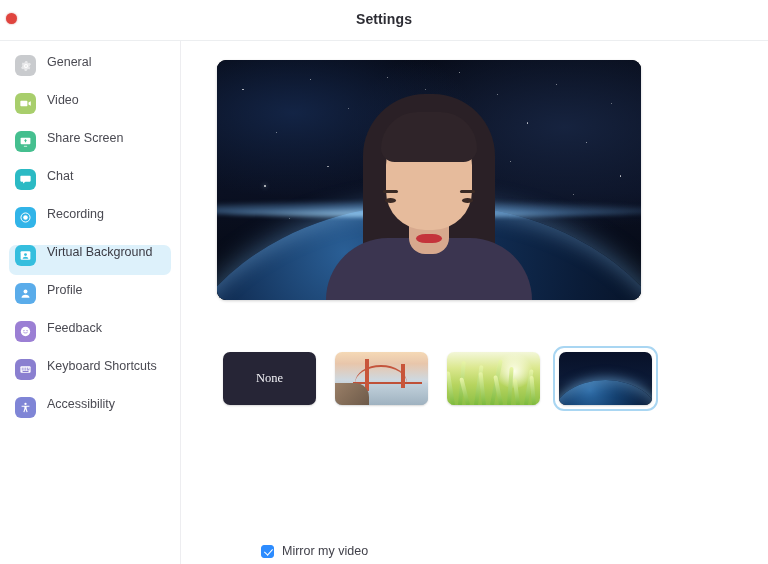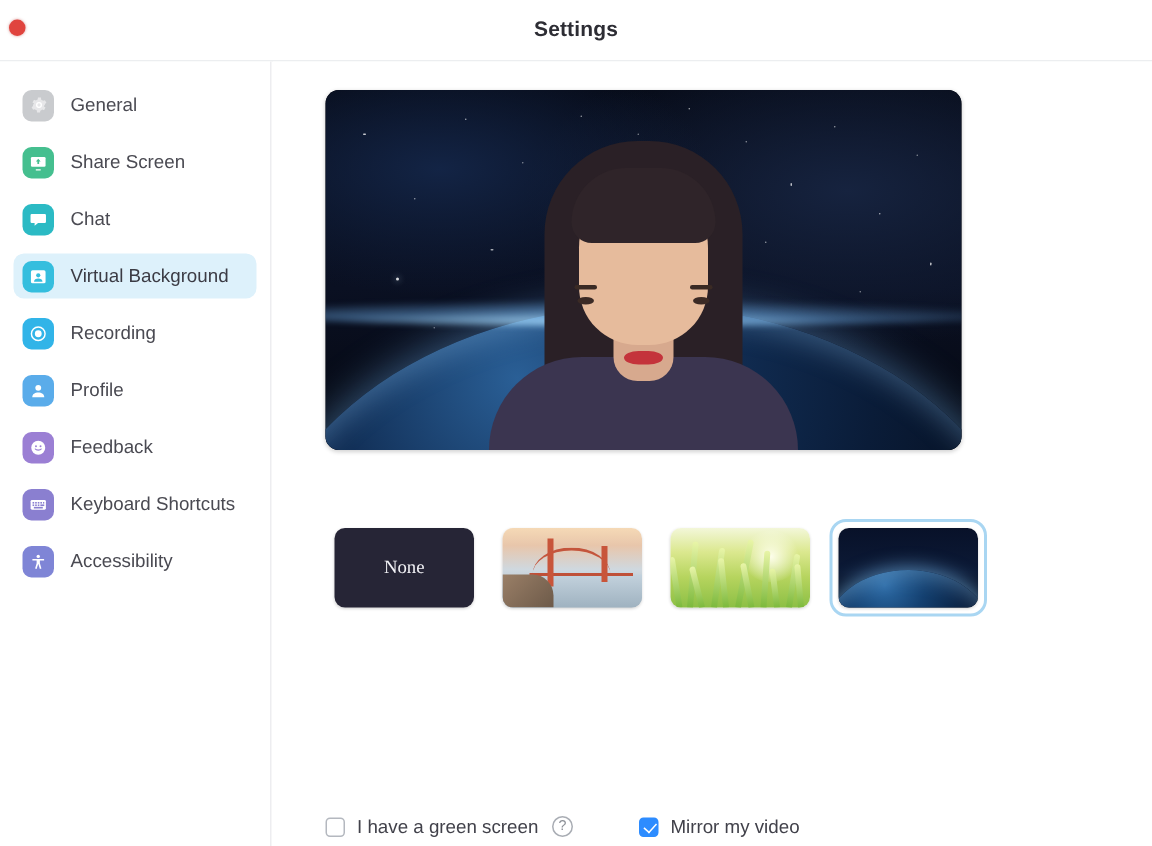--- a/index.html
+++ b/index.html
@@ -27,21 +27,21 @@
     letter-spacing: .1px;
   }
 
   
   .sidebar {
     position: absolute; left: 0; top: 41px; width: 181px; height: 523px;
     background: #ffffff; border-right: 1px solid #ededf0;
     padding-top: 14px;
   }
   .side-item {
-    position: relative; display: flex; align-items: center;
+    position: relative; display: flex; 
     height: 30px; margin: 0 9px 8px 9px; padding-left: 6px;
     border-radius: 7px; cursor: default;
   }
   .side-item.active { background: #ddf1fb; }
   .ico {
     width: 21px; height: 21px; border-radius: 6px; flex: 0 0 21px;
     display: flex; align-items: center; justify-content: center;
     color: #ffffff;
   }
   .ico svg { display: block; }
@@ -181,61 +181,69 @@
     <div class="side-item">
       <div class="ico" style="background:#c9cbce">
         <svg width="12" height="12" viewBox="0 0 24 24" fill="#fff">
             <path d="M12 8a4 4 0 100 8 4 4 0 000-8zm0 6.2A2.2 2.2 0 1112 9.8a2.2 2.2 0 010 4.4z"></path>
             <path d="M20 12c0-.5-.05-1-.14-1.47l2.04-1.5-2-3.46-2.4.9a7.9 7.9 0 00-2.54-1.47L14.6 2h-4l-.36 2.5A7.9 7.9 0 007.7 6l-2.4-.9-2 3.46 2.04 1.5A8.3 8.3 0 004 12c0 .5.05 1 .14 1.47l-2.04 1.5 2 3.46 2.4-.9c.76.63 1.62 1.13 2.54 1.47L9.4 22h4l.36-2.5a7.9 7.9 0 002.54-1.47l2.4.9 2-3.46-2.04-1.5c.09-.47.14-.97.14-1.47z" opacity=".55"></path>
           </svg>
       </div>
       <div class="side-label">General</div>
     </div>
 
+    <div class="side-item">
+      <div class="ico" style="background:#a8ce6c">
+        <svg width="13" height="13" viewBox="0 0 24 24" fill="#fff">
+            <path d="M4 7h10a1.5 1.5 0 011.5 1.5v7A1.5 1.5 0 0114 17H4a1.5 1.5 0 01-1.5-1.5v-7A1.5 1.5 0 014 7zm13.5 3.2l3.3-2.1a.6.6 0 01.95.5v6.8a.6.6 0 01-.95.5l-3.3-2.1z"></path>
+          </svg>
+      </div>
+      <div class="side-label">Video</div>
+    </div>
 
 
     <div class="side-item">
       <div class="ico" style="background:#45bf8f">
         <svg width="13" height="13" viewBox="0 0 24 24" fill="#fff">
             <rect x="3" y="5" width="18" height="12" rx="1.6"></rect>
             <path d="M9 20h6v1.4H9z"></path>
             <path d="M12 7.2l3 3.2h-1.9v3h-2.2v-3H9z" fill="#45bf8f"></path>
           </svg>
       </div>
       <div class="side-label">Share Screen</div>
     </div>
 
     <div class="side-item">
       <div class="ico" style="background:#2bbac4">
         <svg width="13" height="13" viewBox="0 0 24 24" fill="#fff">
             <path d="M4 5h16a1.5 1.5 0 011.5 1.5v8A1.5 1.5 0 0120 16h-8.2l-4.3 3.4V16H4a1.5 1.5 0 01-1.5-1.5v-8A1.5 1.5 0 014 5z"></path>
           </svg>
       </div>
       <div class="side-label">Chat</div>
-    </div>
-
-    <div class="side-item active">
-      <div class="ico" style="background:#35bede">
-        <svg width="13" height="13" viewBox="0 0 24 24" fill="#fff">
-            <rect x="3" y="4" width="18" height="16" rx="2"></rect>
-            <circle cx="12" cy="10.3" r="2.6" fill="#35bede"></circle>
-            <path d="M6.8 18.2c0-2.6 2.3-4 5.2-4s5.2 1.4 5.2 4z" fill="#35bede"></path>
-          </svg>
-      </div>
-      <div class="side-label">Virtual Background</div>
     </div>
 
     <div class="side-item">
       <div class="ico" style="background:#31b4e8">
         <svg width="13" height="13" viewBox="0 0 24 24">
             <circle cx="12" cy="12" r="8.4" fill="none" stroke="#fff" stroke-width="1.8"></circle>
             <circle cx="12" cy="12" r="4.2" fill="#fff"></circle>
           </svg>
       </div>
       <div class="side-label">Recording</div>
+    </div>
+
+    <div class="side-item active">
+      <div class="ico" style="background:#35bede">
+        <svg width="13" height="13" viewBox="0 0 24 24" fill="#fff">
+            <rect x="3" y="4" width="18" height="16" rx="2"></rect>
+            <circle cx="12" cy="10.3" r="2.6" fill="#35bede"></circle>
+            <path d="M6.8 18.2c0-2.6 2.3-4 5.2-4s5.2 1.4 5.2 4z" fill="#35bede"></path>
+          </svg>
+      </div>
+      <div class="side-label">Virtual Background</div>
     </div>
 
     <div class="side-item">
       <div class="ico" style="background:#5aacea">
         <svg width="13" height="13" viewBox="0 0 24 24" fill="#fff">
             <circle cx="12" cy="8.4" r="3.6"></circle>
             <path d="M4.6 20c0-3.8 3.3-5.8 7.4-5.8s7.4 2 7.4 5.8z"></path>
           </svg>
       </div>
       <div class="side-label">Profile</div>
@@ -378,25 +386,20 @@
       </div>
 
       <div class="thumb-wrap selected">
         <div class="thumb thumb-earth">
           <div class="globe"></div>
         </div>
       </div>
     </div>
 
     <div class="bottom-row">
-      <div class="chk-item">
-        <div class="chk"></div>
-        <div class="chk-label">I have a green screen</div>
-        <div class="help-ico">?</div>
-      </div>
       <div class="gap"></div>
       <div class="chk-item">
         <div class="chk checked"></div>
         <div class="chk-label">Mirror my video</div>
       </div>
     </div>
 
   </div>
 </div>
 

